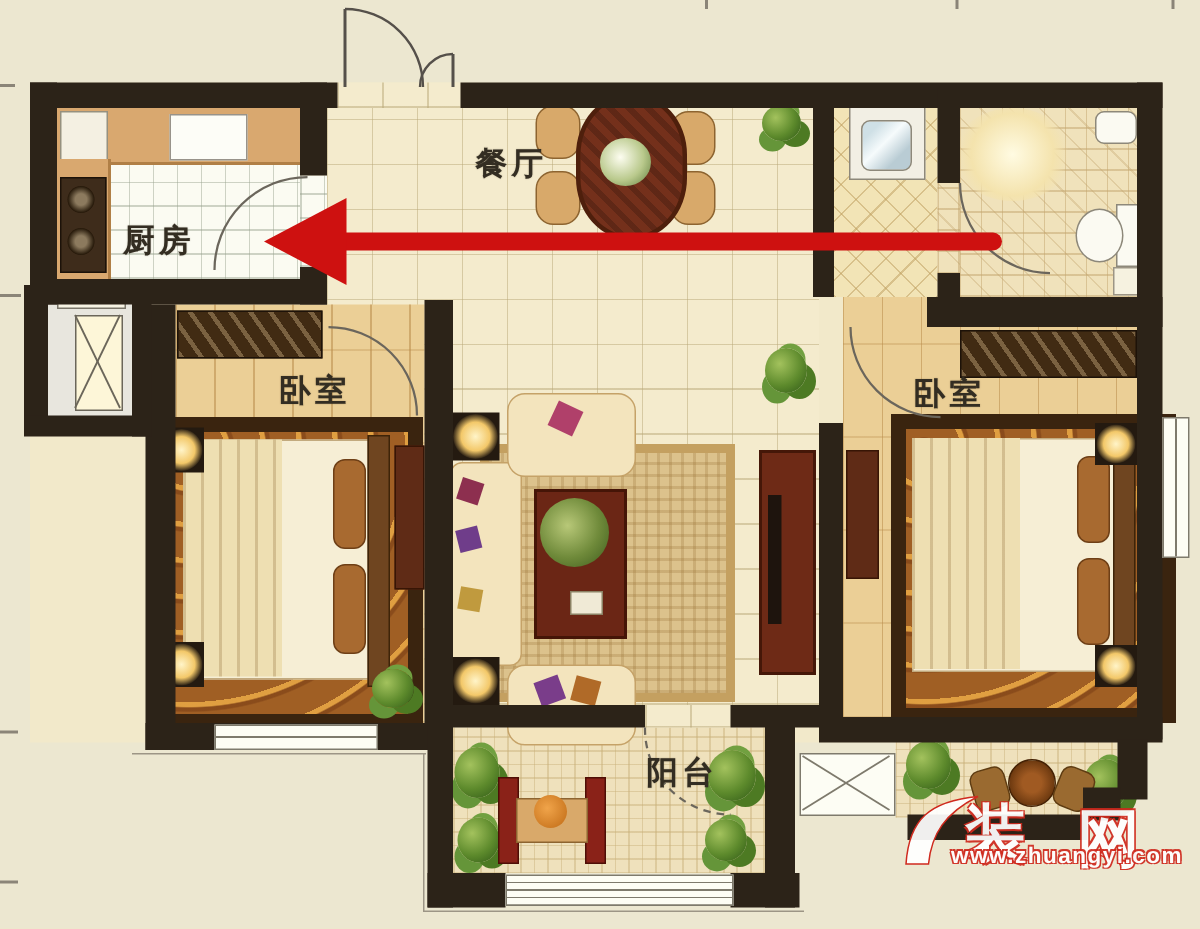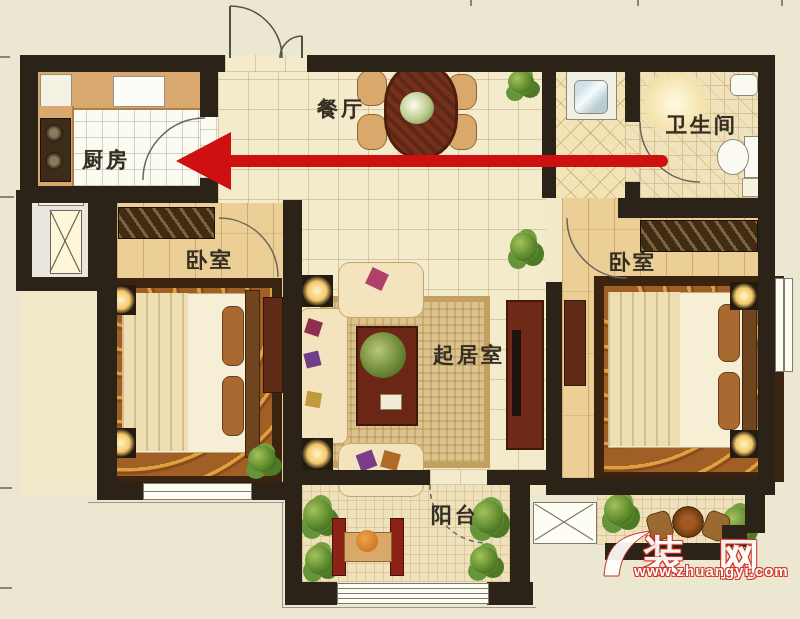--- a/index.html
+++ b/index.html
@@ -208,23 +208,21 @@
     <path d="M430,485 A57,57 0 0 0 487,543" fill="none" stroke="#6b665c" stroke-width="1.5" stroke-dasharray="5,4"></path>
     <line x1="50" y1="210" x2="80" y2="272" stroke="#6b665a" stroke-width="1.2"></line>
     <line x1="80" y1="210" x2="50" y2="272" stroke="#6b665a" stroke-width="1.2"></line>
     <line x1="535" y1="504" x2="593" y2="540" stroke="#7e7a6c" stroke-width="1.2"></line>
     <line x1="593" y1="504" x2="535" y2="540" stroke="#7e7a6c" stroke-width="1.2"></line>
     <path d="M604,576 C606,546 620,534 652,531 C630,542 621,556 619,576 Z" fill="rgba(255,255,255,.93)" stroke="#cf2a1e" stroke-width="1"></path>
   </svg>
 
   <div class="room-label" style="left:82px;top:146px;">厨房</div>
   <div class="room-label" style="left:317px;top:95px;">餐厅</div>
-  <div class="room-label" style="left:666px;top:111px;">卫生间</div>
   <div class="room-label" style="left:186px;top:246px;">卧室</div>
-  <div class="room-label" style="left:433px;top:341px;">起居室</div>
   <div class="room-label" style="left:609px;top:248px;">卧室</div>
   <div class="room-label" style="left:431px;top:501px;">阳台</div>
 
   <div class="arrow-shaft"></div>
   <div class="arrow-head"></div>
 
   <div class="wm" style="left:643px;top:528px;font-size:42px;">装</div>
   <div class="wm" style="left:718px;top:531px;font-size:42px;">网</div>
   <div class="wm" style="left:634px;top:562px;font-size:15px;letter-spacing:1px;">www.zhuangyi.com</div>
 

